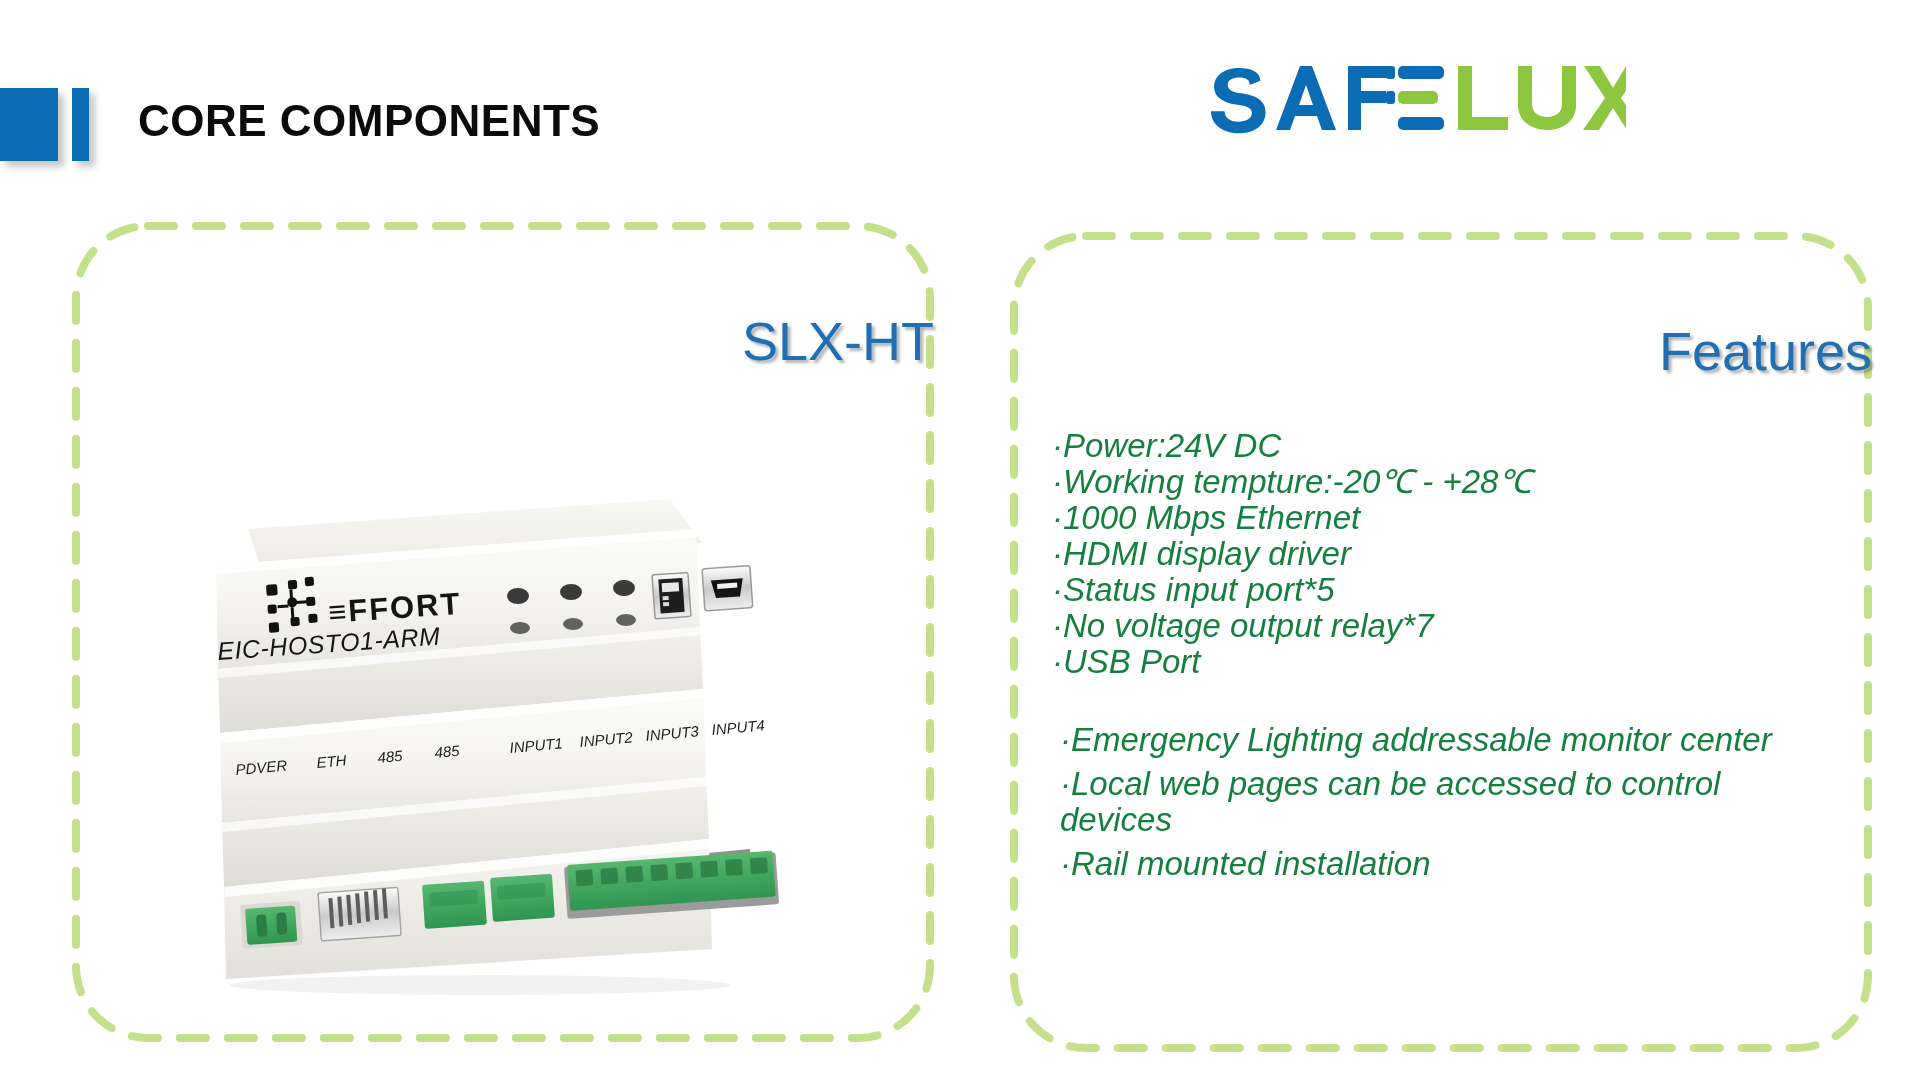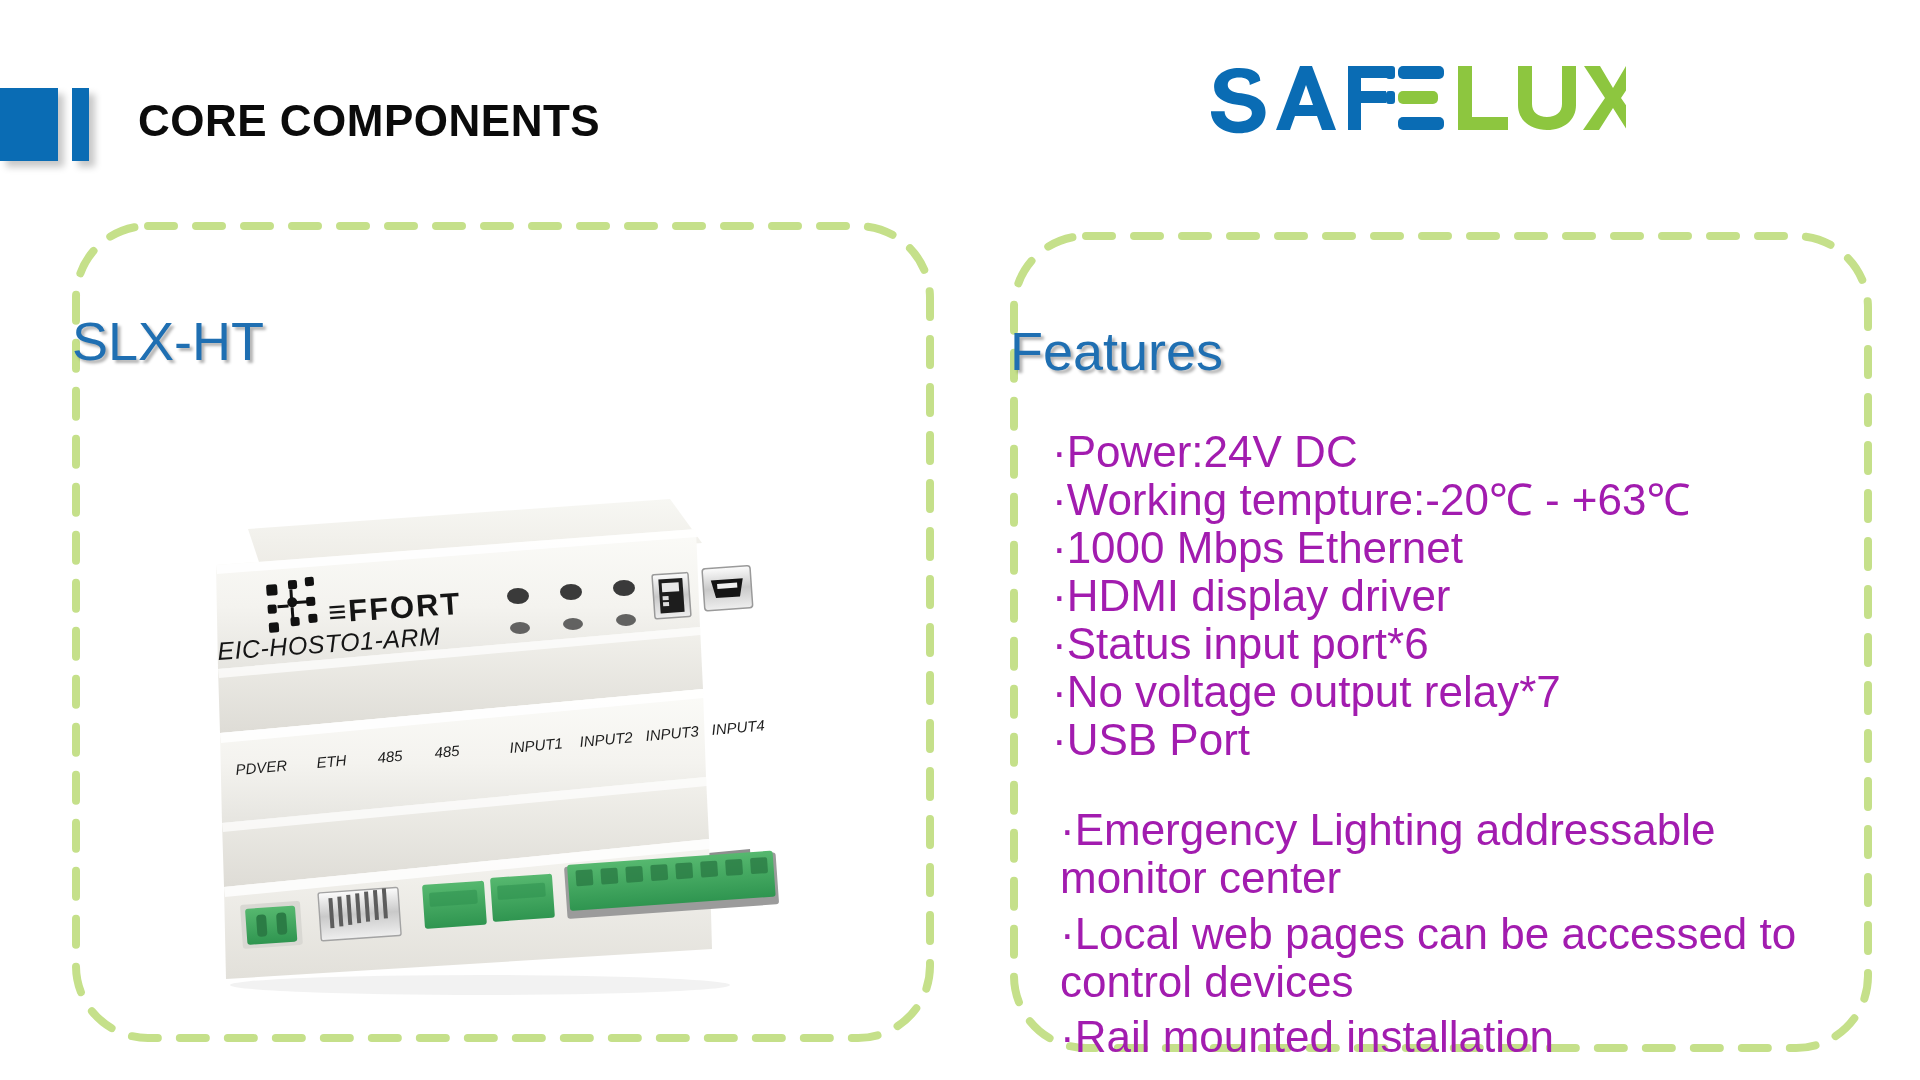--- a/index.html
+++ b/index.html
@@ -76,38 +76,39 @@
     position: absolute;
     inset: 0;
     pointer-events: none;
   }
   .panel-border svg { display: block; width: 100%; height: 100%; }
 
   
   .panel-title {
     position: absolute;
     width: 100%;
-    text-align: left;
+    text-align: right;
     font-size: 54px;
     color: #1f6fb2;
     text-shadow: 3px 3px 3px rgba(0,0,0,0.30);
     top: 60px;
   }
   .panel-title.left-title { top: 88px; }
   .panel-title.right-title { top: 88px; }
 
   
   .features {
     position: absolute;
     left: 42px;
     top: 196px;
     right: 48px;
-    font-size: 44px;
+    font-size: 33px;
     line-height: 1.09;
-    color: #a21caf;
+    color: #15803d;
+    font-style: italic;
   }
   .feat-line { white-space: pre-wrap; }
   .feat-gap { height: 34px; }
   .feat-para { margin: 8px; }
 
   
   .device-wrap {
     position: absolute;
     left: 118px;
     top: 235px;
@@ -347,24 +348,24 @@
   <div class="panel-border">
     <svg viewBox="0 0 862 820" preserveAspectRatio="none" xmlns="http://www.w3.org/2000/svg">
       <rect x="4" y="4" width="854" height="812" rx="72" ry="72" fill="none" stroke="#c5e08a" stroke-width="8" stroke-dasharray="26 22" stroke-linecap="round"></rect>
     </svg>
   </div>
 
   <div class="panel-title right-title">Features</div>
 
   <div class="features">
     <div class="feat-line">·Power:24V DC</div>
-    <div class="feat-line">·Working tempture:-20℃ - +63℃</div>
+    <div class="feat-line">·Working tempture:-20℃ - +28℃</div>
     <div class="feat-line">·1000 Mbps Ethernet</div>
     <div class="feat-line">·HDMI display driver</div>
-    <div class="feat-line">·Status input port*6</div>
+    <div class="feat-line">·Status input port*5</div>
     <div class="feat-line">·No voltage output relay*7</div>
     <div class="feat-line">·USB Port</div>
 
     <div class="feat-gap"></div>
 
     <div class="feat-para">·Emergency Lighting addressable monitor center</div>
     <div class="feat-para">·Local web pages can be accessed to control devices</div>
     <div class="feat-para">·Rail mounted installation</div>
   </div>
 </div>

